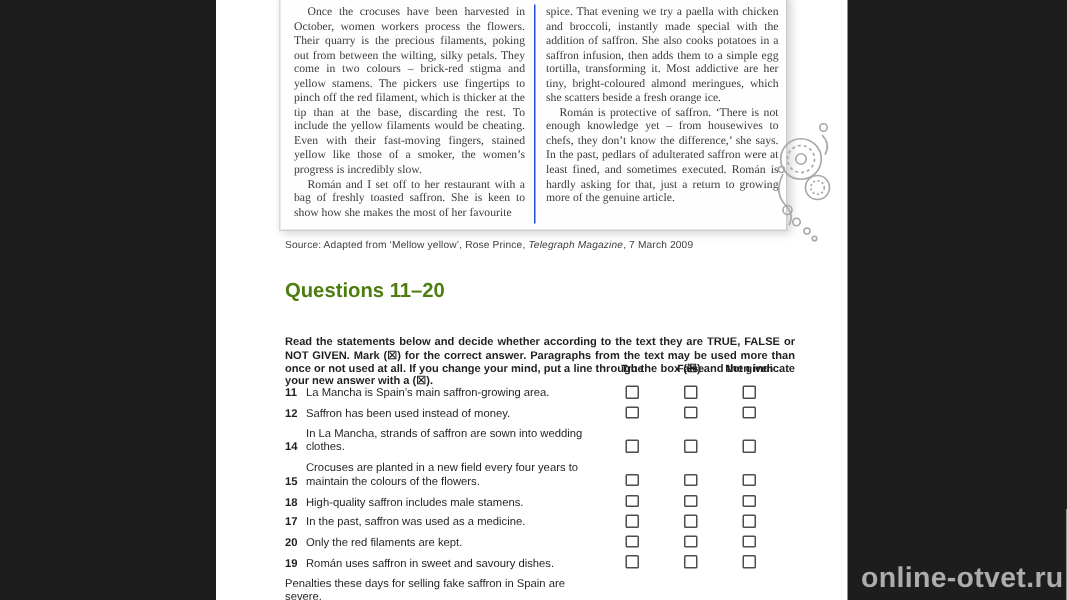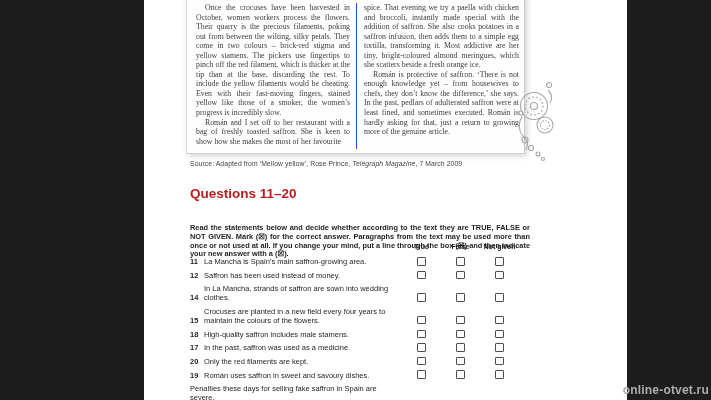--- a/index.html
+++ b/index.html
@@ -5,21 +5,21 @@
   html, body { margin: 0; padding: 0; }
   body {
     width: 711px; height: 400px;
     background: #1d1d1d;
     position: relative;
     overflow: hidden;
     font-family: "Liberation Sans", sans-serif;
   }
   .paper {
     position: absolute; left: 144px; top: 0;
-    width: 483px; height: 400px;
+    width: 421px; height: 400px;
     background: #ffffff;
   }
   
   .scan-card {
     position: absolute; left: 42px; top: -5px;
     width: 339px; height: 159px;
     background: #fefefe;
     border: 1px solid #d9d9d9;
     border-right-color: #c9c9c9;
     border-bottom-color: #cfcfcf;
@@ -42,21 +42,21 @@
   .ornament { position: absolute; left: 368px; top: 80px; }
   
   .source-line {
     position: absolute; left: 46px; top: 160px;
     font-size: 6.8px; color: #3f3f3f; letter-spacing: 0.1px;
   }
   .source-line .ital { font-style: italic; }
   
   .q-heading {
     position: absolute; left: 46px; top: 186px;
-    font-size: 13.5px; font-weight: bold; color: #b91c1c;
+    font-size: 13.5px; font-weight: bold; color: #4d7c0f;
   }
   .instructions {
     position: absolute; left: 46px; top: 217px;
     width: 340px;
     font-size: 7.4px; font-weight: bold; line-height: 8.6px;
     color: #1f1f1f; text-align: justify;
   }
   .instructions .strike { text-decoration: line-through; }
   .col-headers {
     position: absolute; left: 258px; top: 243px;
@@ -78,21 +78,21 @@
   .cb-cell { width: 39px; flex: none; display: flex; justify-content: center; }
   .cb {
     width: 6.5px; height: 6.5px;
     border: 1px solid #4d4d4d; border-radius: 1px;
     background: #fff; margin-bottom: 1px;
     cursor: pointer;
   }
   
   .watermark {
     position: absolute; right: 2px; bottom: 3px;
-    font-size: 12px; font-weight: bold; color: #adadad;
+    font-size: 19px; font-weight: bold; color: #adadad;
     letter-spacing: 0.2px;
   }
 </style>
 </head>
 <body>
 
 <div class="paper">
 
   <div class="scan-card">
     <div class="scan-cols">

